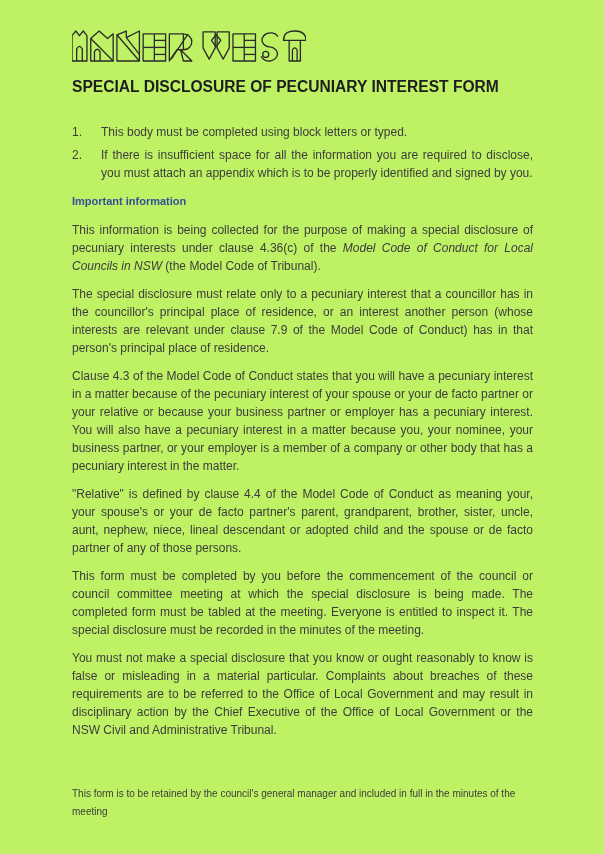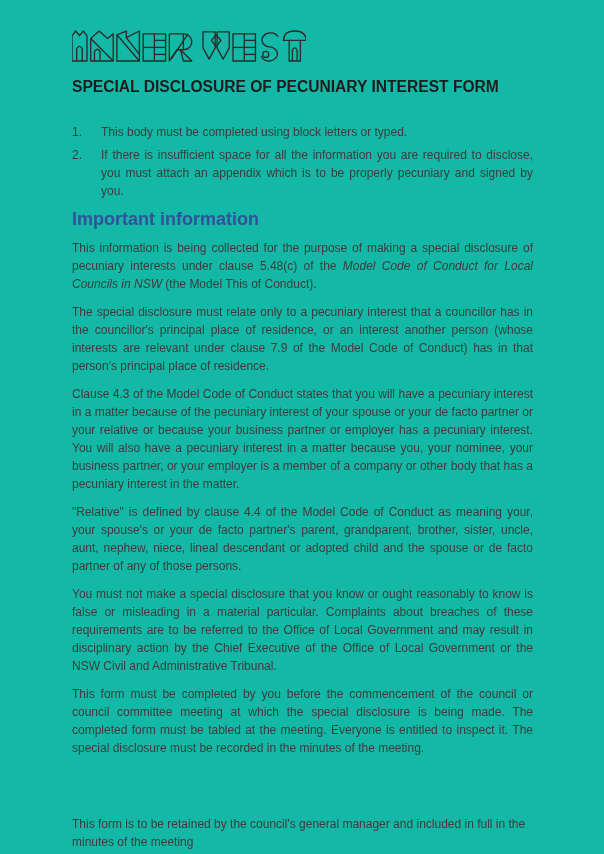--- a/index.html
+++ b/index.html
@@ -6,21 +6,21 @@
   body {
     width: 604px; height: 854px;
     font-family: "Liberation Sans", sans-serif;
     color: #3c3c3c;
     overflow: hidden;
   }
   .page {
     box-sizing: border-box;
     width: 604px; height: 854px;
     padding: 30px 71px 0 72px;
-    background: #14b8a6;
+    background: #bef264;
     position: relative;
   }
   .logo-wrap { margin: 0 0 14px 0; height: 34px; }
   .logo-wrap svg { display: block; }
   .sr-only {
     position: absolute; width: 1px; height: 1px;
     overflow: hidden; clip: rect(0 0 0 0); white-space: nowrap;
   }
   h1.doc-title {
     margin: 0 0 26px 0;
@@ -34,34 +34,34 @@
   .instr {
     display: flex;
     margin: 0 0 5px 0;
     font-size: 12px;
     line-height: 18px;
   }
   .instr .num { flex: none; width: 29px; }
   .instr .txt { flex: 1; text-align: justify; }
   h2.section-heading {
     margin: 9px 0 10px 0;
-    font-size: 18px;
+    font-size: 11px;
     font-weight: bold;
     line-height: 20px;
     color: #35509b;
   }
   p.body-para {
     margin: 0 0 10px 0;
     font-size: 12px;
     line-height: 18px;
     text-align: justify;
   }
   p.footer-para {
-    margin: 58px 0 0 0;
-    font-size: 12px;
+    margin: 46px 0 0 0;
+    font-size: 10px;
     line-height: 18px;
     text-align: left;
   }
   .italic { font-style: italic; }
 </style>
 </head>
 <body>
 
 <div class="page">
 
@@ -130,33 +130,33 @@
 
   <h1 class="doc-title">SPECIAL DISCLOSURE OF PECUNIARY INTEREST FORM</h1>
 
   <div class="instr-list">
     <div class="instr">
       <span class="num">1.</span>
       <span class="txt">This body must be completed using block letters or typed.</span>
     </div>
     <div class="instr">
       <span class="num">2.</span>
-      <span class="txt">If there is insufficient space for all the information you are required to disclose, you must attach an appendix which is to be properly pecuniary and signed by you.</span>
+      <span class="txt">If there is insufficient space for all the information you are required to disclose, you must attach an appendix which is to be properly identified and signed by you.</span>
     </div>
   </div>
 
   <h2 class="section-heading">Important information</h2>
 
-  <p class="body-para"><span>This information is being collected for the purpose of making a special disclosure of pecuniary interests under clause 5.48(c) of the </span><span class="italic">Model Code of Conduct for Local Councils in NSW</span><span> (the Model This of Conduct).</span></p>
+  <p class="body-para"><span>This information is being collected for the purpose of making a special disclosure of pecuniary interests under clause 4.36(c) of the </span><span class="italic">Model Code of Conduct for Local Councils in NSW</span><span> (the Model Code of Tribunal).</span></p>
 
   <p class="body-para">The special disclosure must relate only to a pecuniary interest that a councillor has in the councillor's principal place of residence, or an interest another person (whose interests are relevant under clause 7.9 of the Model Code of Conduct) has in that person's principal place of residence.</p>
 
   <p class="body-para">Clause 4.3 of the Model Code of Conduct states that you will have a pecuniary interest in a matter because of the pecuniary interest of your spouse or your de facto partner or your relative or because your business partner or employer has a pecuniary interest. You will also have a pecuniary interest in a matter because you, your nominee, your business partner, or your employer is a member of a company or other body that has a pecuniary interest in the matter.</p>
 
   <p class="body-para">"Relative" is defined by clause 4.4 of the Model Code of Conduct as meaning your, your spouse's or your de facto partner's parent, grandparent, brother, sister, uncle, aunt, nephew, niece, lineal descendant or adopted child and the spouse or de facto partner of any of those persons.</p>
 
+  <p class="body-para">This form must be completed by you before the commencement of the council or council committee meeting at which the special disclosure is being made. The completed form must be tabled at the meeting. Everyone is entitled to inspect it. The special disclosure must be recorded in the minutes of the meeting.</p>
+
   <p class="body-para">You must not make a special disclosure that you know or ought reasonably to know is false or misleading in a material particular. Complaints about breaches of these requirements are to be referred to the Office of Local Government and may result in disciplinary action by the Chief Executive of the Office of Local Government or the NSW Civil and Administrative Tribunal.</p>
-
-  <p class="body-para">This form must be completed by you before the commencement of the council or council committee meeting at which the special disclosure is being made. The completed form must be tabled at the meeting. Everyone is entitled to inspect it. The special disclosure must be recorded in the minutes of the meeting.</p>
 
   <p class="footer-para">This form is to be retained by the council's general manager and included in full in the minutes of the meeting</p>
 
 </div>
 
 </body></html>

